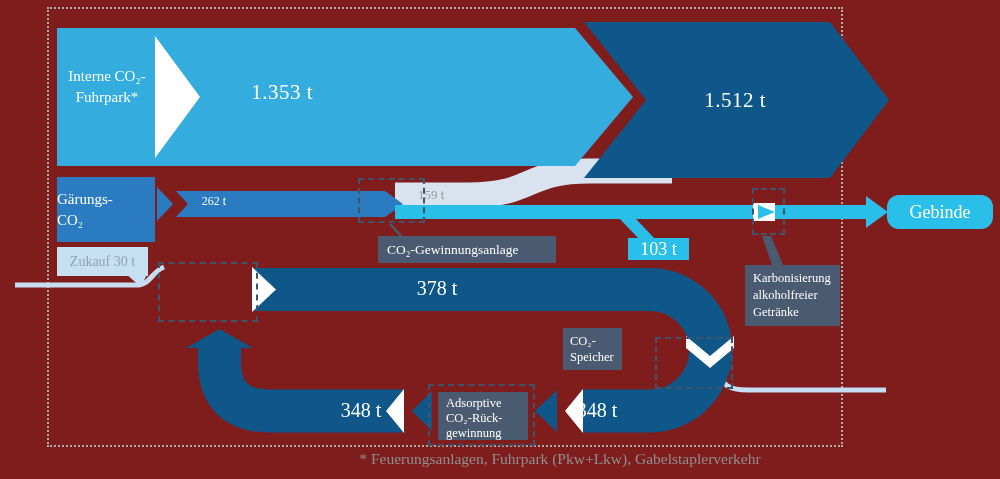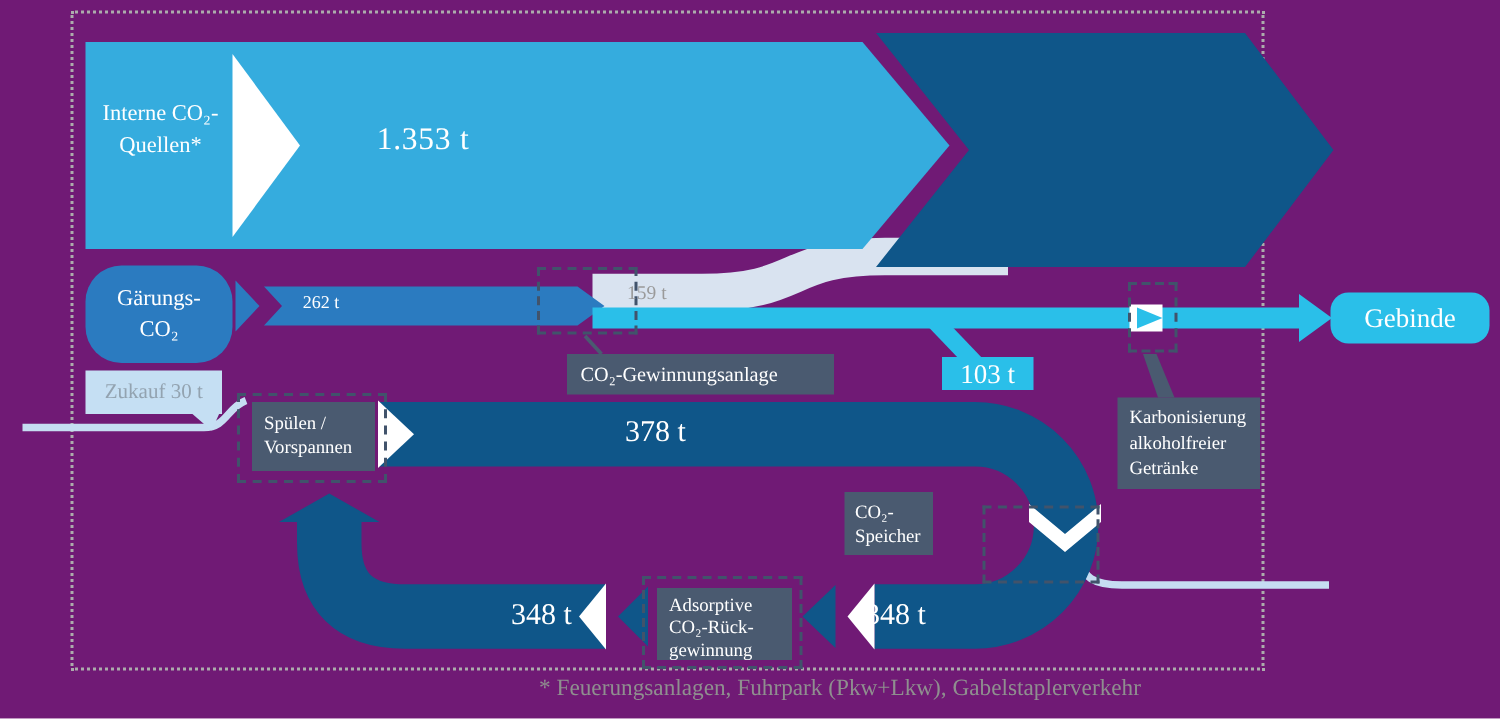--- a/index.html
+++ b/index.html
@@ -1,17 +1,17 @@
 <!DOCTYPE html>
 <html><head>
 <meta charset="utf-8">
 <style>
   html,body{margin:0;padding:0;background:#ffffff;}
   .stage{
-    position:relative;width:1000px;height:479px;background:#701a75;overflow:hidden;
+    position:relative;width:1000px;height:479px;background:#7f1d1d;overflow:hidden;
     font-family:"Liberation Serif","DejaVu Serif",serif;
   }
   .abs{position:absolute;}
   .frame{
     left:47px;top:7px;width:796px;height:440px;
     border:2px dotted #ACACAC;box-sizing:border-box;
   }
   svg.layer{left:0;top:0;}
   .dashedbox{
     border:2px dashed #41536B;box-sizing:border-box;background:transparent;
@@ -77,49 +77,45 @@
   </svg>
 
   <div class="abs dashedbox" style="left:358px;top:178px;width:67px;height:45px;"></div>
   <div class="abs dashedbox" style="left:752px;top:188px;width:33px;height:47px;"></div>
   <div class="abs dashedbox" style="left:158px;top:262px;width:100px;height:60px;"></div>
   <div class="abs dashedbox" style="left:655px;top:337px;width:78px;height:52px;"></div>
   <div class="abs dashedbox" style="left:428px;top:384px;width:107px;height:62px;"></div>
 
   <div class="abs wtxt center" style="left:58px;top:66px;width:98px;font-size:15px;line-height:21px;">
     <div>Interne CO₂-</div>
-    <div>Quellen*</div>
+    <div>Fuhrpark*</div>
   </div>
 
   <div class="abs" style="left:57px;top:177px;width:98px;height:65px;background:#2B7BC0;
-       display:flex;flex-direction:column;align-items:center;justify-content:center;
-       color:#fff;font-size:15px;line-height:21px;border-radius:24px;">
+       display:flex;flex-direction:column;align-items:flex-start;justify-content:center;
+       color:#fff;font-size:15px;line-height:21px;">
     <div>Gärungs-</div>
     <div>CO₂</div>
   </div>
 
   <div class="abs center" style="left:57px;top:247px;width:91px;height:29px;background:#C5DFF3;
        color:#93A3B0;font-size:14px;line-height:29px;">Zukauf 30 t</div>
 
   <div class="abs bigval" style="left:198px;top:80px;width:115px;">1.353 t</div>
+  <div class="abs bigval" style="left:648px;top:88px;width:118px;">1.512 t</div>
   <div class="abs wtxt center" style="left:182px;top:194px;width:64px;font-size:12px;">262 t</div>
   <div class="abs" style="left:418px;top:187px;color:#9A9A9A;font-size:13px;">159 t</div>
   <div class="abs cyanbox" style="left:628px;top:238px;width:61px;height:22px;font-size:18px;">103 t</div>
   <div class="abs flowval" style="left:388px;top:277px;width:98px;">378 t</div>
   <div class="abs flowval" style="left:548px;top:399px;width:98px;">348 t</div>
   <div class="abs flowval" style="left:312px;top:399px;width:98px;">348 t</div>
 
   <div class="abs slatebox" style="left:378px;top:236px;width:178px;height:27px;
        font-size:13.5px;line-height:27px;padding-left:9px;">CO₂-Gewinnungsanlage</div>
 
-  <div class="abs slatebox" style="left:168px;top:268px;width:82px;height:46px;
-       font-size:12.5px;line-height:16px;padding:6px 0 0 8px;">
-    <div>Spülen /</div>
-    <div>Vorspannen</div>
-  </div>
 
   <div class="abs slatebox" style="left:563px;top:328px;width:59px;height:42px;
        font-size:12.5px;line-height:16px;padding:5px 0 0 7px;">
     <div>CO₂-</div>
     <div>Speicher</div>
   </div>
 
   <div class="abs slatebox" style="left:745px;top:265px;width:95px;height:61px;
        font-size:12.5px;line-height:17px;padding:5px 0 0 8px;">
     <div>Karbonisierung</div>

